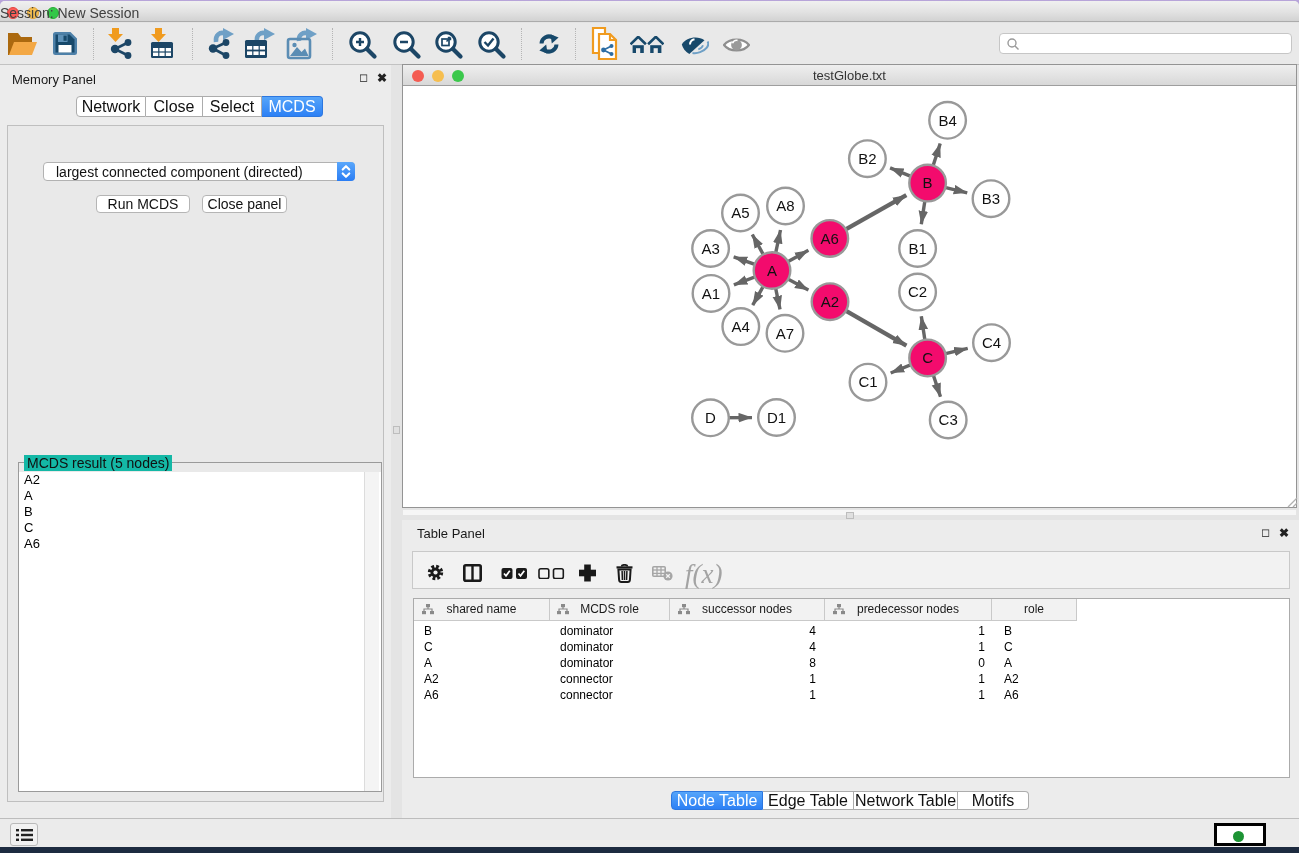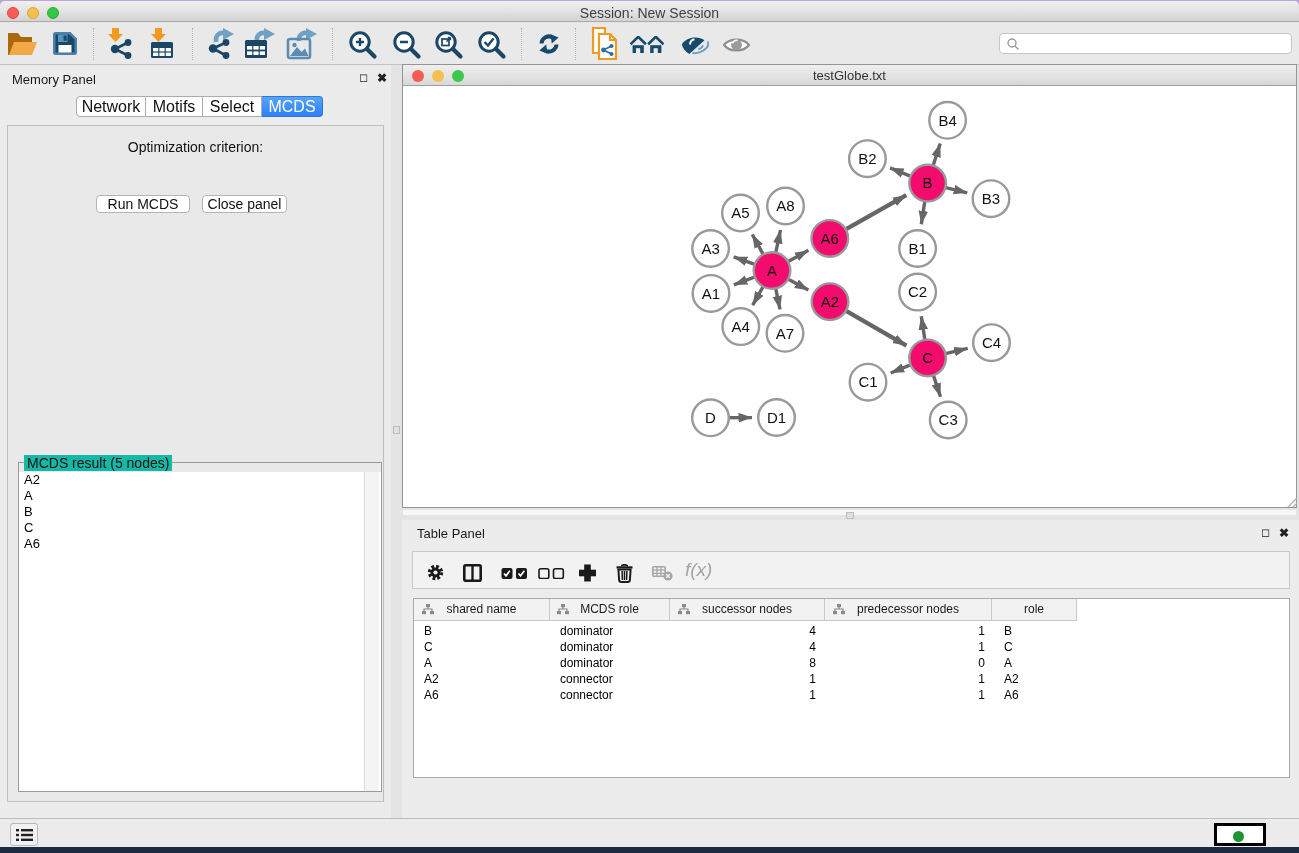--- a/index.html
+++ b/index.html
@@ -2,21 +2,21 @@
 <html><head>
 <meta charset="utf-8">
 <style>
 * { margin:0; padding:0; box-sizing:border-box; }
 html,body { width:1299px; height:853px; overflow:hidden; font-family:"Liberation Sans",sans-serif; -webkit-font-smoothing:antialiased; }
 body { background:#b7a4d9; position:relative; }
 #mainwin { position:absolute; left:0; top:1px; width:1299px; height:846px; background:#e4e4e4; border-radius:5px 5px 0 0; overflow:hidden; }
 #deskbottom { position:absolute; left:0; top:847px; width:1299px; height:6px; background:#1d2b40; }
 
 #titlebar { position:absolute; left:0; top:0; width:1299px; height:21px; background:linear-gradient(180deg,#f0f0f0 0%,#e2e2e2 55%,#d2d2d2 100%); border-bottom:1px solid #ababab; }
-#titlebar .t { position:absolute; top:4px; width:100%; text-align:center; font-size:14px; color:#404040; }
+#titlebar .t { position:absolute; top:4px; width:100%; text-align:left; font-size:14px; color:#404040; }
 .tl { position:absolute; top:6px; width:12px; height:12px; border-radius:50%; }
 
 #toolbar { position:absolute; left:0; top:22px; width:1299px; height:42px; background:#e9e9e9; border-bottom:1px solid #c2c2c2; }
 .sep { position:absolute; top:5px; height:32px; width:0; border-left:1px dotted #b5b5b5; }
 .ticon { position:absolute; top:28px; }
 #searchbox { position:absolute; left:999px; top:10px; width:293px; height:21px; background:#fff; border:1px solid #c6c6c6; border-radius:4px; }
 
 #cpanel { position:absolute; left:0; top:64px; width:391px; height:753px; background:#ececec; }
 .phead { font-size:13px; color:#1a1a1a; }
 .tabrow { position:absolute; display:flex; }
@@ -205,26 +205,33 @@
           <line x1="9" y1="9" x2="12.5" y2="12.5" stroke="#9a9a9a" stroke-width="1.4"></line>
         </svg>
     </div>
   </div>
   <div id="cpanel">
     <div class="phead" style="position:absolute;left:12px;top:7px;">Memory Panel</div>
     <div class="winbtn" style="left:359px;top:6px;font-size:11px;">◻</div>
     <div class="winbtn" style="left:377px;top:6px;font-weight:bold;">✖</div>
     <div class="tabrow" style="left:76px;top:31px;">
       <div class="tab first" style="width:70px;padding:0;">Network</div>
-      <div class="tab" style="width:57px;padding:0;">Motifs</div>
+      <div class="tab" style="width:57px;padding:0;">Close</div>
       <div class="tab" style="width:59px;padding:0;">Select</div>
       <div class="tab sel last" style="width:61px;padding:0;">MCDS</div>
     </div>
     <div id="innerpanel">
-      <div style="position:absolute;top:13px;width:100%;text-align:center;font-size:14px;color:#111;">Optimization criterion:</div>
+      <div id="dropdown" style="left:35px;top:36px;">largest connected component (directed)
+        <div id="spinner">
+          <svg width="18" height="19" viewBox="0 0 18 19">
+              <path d="M5.7 7.6 L9 4.2 L12.3 7.6" stroke="#fff" stroke-width="2.1" fill="none" stroke-linecap="round" stroke-linejoin="round"></path>
+              <path d="M5.7 11.4 L9 14.8 L12.3 11.4" stroke="#fff" stroke-width="2.1" fill="none" stroke-linecap="round" stroke-linejoin="round"></path>
+            </svg>
+        </div>
+      </div>
       <div class="wbtn" style="left:88px;top:69px;width:94px;">Run MCDS</div>
       <div class="wbtn" style="left:194px;top:69px;width:85px;">Close panel</div>
       <div id="groupbox">
         <div id="grouptitle">MCDS result (5 nodes)</div>
         <div id="resultlist">
           <div class="it">A2</div>
             <div class="it">A</div>
             <div class="it">B</div>
             <div class="it">C</div>
             <div class="it">A6</div>
@@ -356,21 +363,21 @@
       <svg style="position:absolute;left:239px;top:14px" width="21" height="15" viewBox="0 0 21 15">
         <rect x="0.8" y="0.8" width="12.4" height="9.4" rx="1" fill="none" stroke="#a6a6a6" stroke-width="1.6"></rect>
         <line x1="0.8" y1="4" x2="13.2" y2="4" stroke="#a6a6a6" stroke-width="1.3"></line>
         <line x1="0.8" y1="7.4" x2="13.2" y2="7.4" stroke="#a6a6a6" stroke-width="1.3"></line>
         <line x1="5" y1="0.8" x2="5" y2="10.2" stroke="#a6a6a6" stroke-width="1.3"></line>
         <line x1="9" y1="0.8" x2="9" y2="10.2" stroke="#a6a6a6" stroke-width="1.3"></line>
         <circle cx="16" cy="10" r="4.6" fill="#a6a6a6"></circle>
         <path d="M14.2 8.2 L17.8 11.8 M17.8 8.2 L14.2 11.8" stroke="#f2f2f2" stroke-width="1.3"></path>
       </svg>
 
-      <div style="position:absolute;left:272px;top:7px;font-family:Liberation Sans, sans-serif;font-style:italic;font-size:19px;color:#a3a3a3;">f(x)</div>
+      <div style="position:absolute;left:272px;top:7px;font-family:Liberation Serif, serif;font-style:italic;font-size:27px;color:#a3a3a3;">f(x)</div>
     </div>
     <div id="ttable">
       <div class="th" style="left:0;width:136px;"><svg class="thico" style="left:8px" width="12" height="11" viewBox="0 0 12 11">
             <rect x="4" y="0" width="4" height="3.2" fill="#8a8a8a"></rect>
             <rect x="0" y="7" width="4" height="3.2" fill="#8a8a8a"></rect>
             <rect x="8" y="7" width="4" height="3.2" fill="#8a8a8a"></rect>
             <path d="M6 3 L6 5 M2 7 L2 5 L10 5 L10 7" stroke="#8a8a8a" stroke-width="1.2" fill="none"></path>
           </svg>shared name</div>
       <div class="th" style="left:136px;width:120px;"><svg class="thico" style="left:7px" width="12" height="11" viewBox="0 0 12 11">
             <rect x="4" y="0" width="4" height="3.2" fill="#8a8a8a"></rect>
@@ -410,20 +417,26 @@
       <div class="td" style="left:471px;top:40px;width:100px;text-align:right;">1</div>
       <div class="td" style="left:471px;top:56px;width:100px;text-align:right;">0</div>
       <div class="td" style="left:471px;top:72px;width:100px;text-align:right;">1</div>
       <div class="td" style="left:471px;top:88px;width:100px;text-align:right;">1</div>
       <div class="td" style="left:590px;top:24px;">B</div>
       <div class="td" style="left:590px;top:40px;">C</div>
       <div class="td" style="left:590px;top:56px;">A</div>
       <div class="td" style="left:590px;top:72px;">A2</div>
       <div class="td" style="left:590px;top:88px;">A6</div>
     </div>
+    <div class="tabrow2" style="left:269px;top:271px;">
+      <div class="tab first sel" style="width:92px;padding:0;">Node Table</div>
+      <div class="tab" style="width:91px;padding:0;">Edge Table</div>
+      <div class="tab" style="width:104px;padding:0;">Network Table</div>
+      <div class="tab last" style="width:71px;padding:0;">Motifs</div>
+    </div>
   </div>
   <div class="handle" style="left:393px;top:425px;"></div>
   <div style="position:absolute;left:403px;top:509px;width:893px;height:5px;background:#f6f6f6;"></div>
   <div class="handle" style="left:846px;top:511px;width:8px;height:7px;"></div>
   <svg style="position:absolute;left:1286px;top:495px;" width="12" height="12" viewBox="0 0 12 12">
       <path d="M11 2 L2 11 M11 7 L7 11" stroke="#b0b0b0" stroke-width="1.3"></path>
     </svg>
   <div id="statusbar">
     <div id="listBtn">
       <svg width="17" height="14" viewBox="0 0 17 14">

